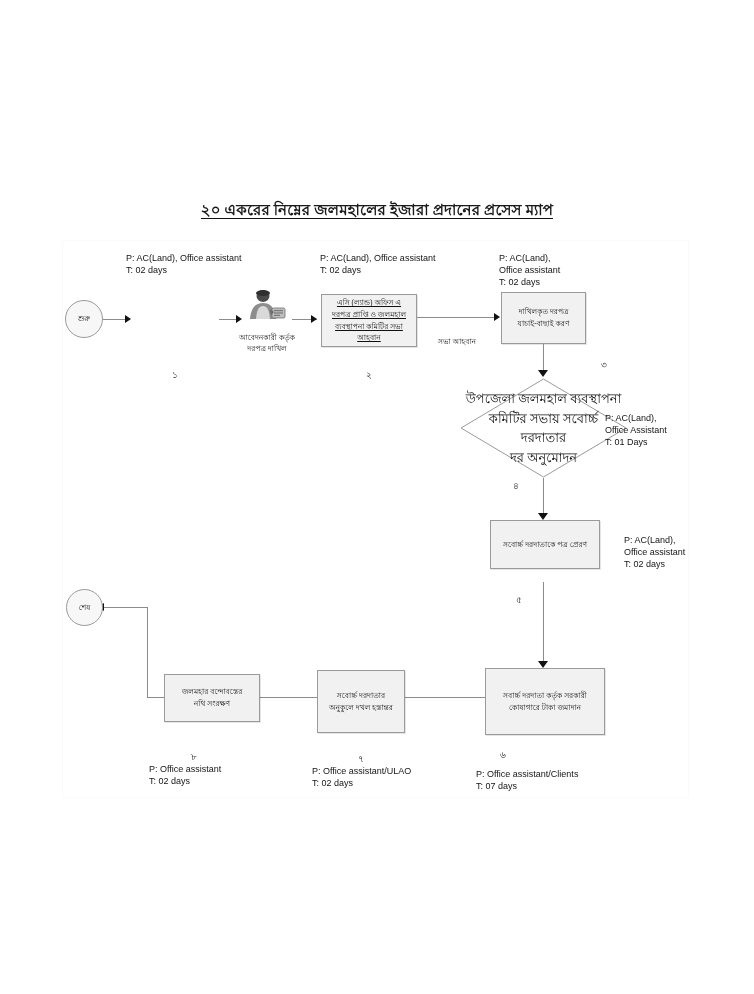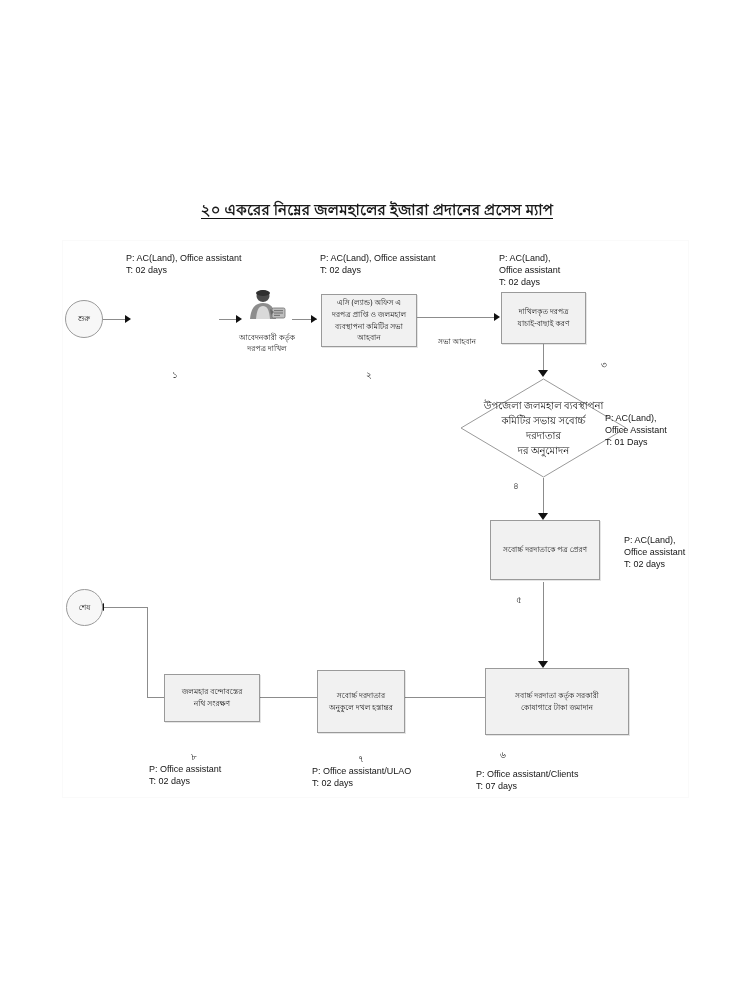--- a/index.html
+++ b/index.html
@@ -40,21 +40,21 @@
     font-size:7.5px;color:#111;
   }
   .diamond-wrap{position:absolute;}
   .diamond-shape{
     position:absolute;left:0;top:0;width:100%;height:100%;
   }
   .diamond-label{
     position:absolute;left:0;top:0;width:100%;height:100%;
     display:flex;align-items:center;justify-content:center;text-align:center;
     font-family:"Liberation Serif","DejaVu Serif",serif;
-    font-size:10px;line-height:1.5;color:#111;
+    font-size:13px;line-height:1.5;color:#111;
   }
 
   
   .pt{
     position:absolute;font-size:9px;line-height:1.35;color:#141414;
     white-space:pre-line;font-family:"Liberation Sans","DejaVu Sans",sans-serif;
   }
   .num{
     position:absolute;font-family:"Liberation Serif","DejaVu Serif",serif;
     font-size:9px;color:#111;
@@ -129,21 +129,21 @@
   <div class="cap" style="left:228px;top:332px;width:78px;white-space:pre-line;">আবেদনকারী কর্তৃক
 দরপত্র দাখিল</div>
 
   <div class="h-line" style="left:292px;top:319px;width:25px;"></div>
   <div class="arrow-r" style="left:311px;top:315px;"></div>
 
   <div class="pt" style="left:320px;top:252px;">P: AC(Land), Office assistant
 T: 02 days</div>
 
   <div class="box" style="left:321px;top:294px;width:96px;height:53px;">
-    <span style="white-space:pre-line;">এসি (ল্যান্ড) অফিস এ
+    <span style="white-space:pre-line;text-decoration:underline;">এসি (ল্যান্ড) অফিস এ
 দরপত্র প্রাপ্তি ও জলমহাল
 ব্যবস্থাপনা কমিটির সভা
 আহবান</span>
   </div>
   <div class="num" style="left:366px;top:368px;">২</div>
 
   <div class="h-line" style="left:417px;top:317px;width:77px;"></div>
   <div class="arrow-r" style="left:494px;top:313px;"></div>
   <div class="cap" style="left:412px;top:336px;width:90px;">সভা আহবান</div>
 
@@ -172,32 +172,32 @@
     </div>
   </div>
   <div class="pt" style="left:605px;top:412px;">P:  AC(Land),
      Office Assistant
 T: 01 Days</div>
   <div class="num" style="left:513px;top:479px;">৪</div>
 
   <div class="v-line" style="left:543px;top:478px;height:38px;"></div>
   <div class="arrow-d" style="left:538px;top:513px;"></div>
 
-  <div class="box" style="left:490px;top:520px;width:110px;height:60px;">
+  <div class="box" style="left:490px;top:520px;width:110px;height:49px;">
     <span style="white-space:pre-line;">সবোর্চ্চ দরদাতাকে পত্র প্রেরণ</span>
   </div>
   <div class="pt" style="left:624px;top:534px;">P: AC(Land),
 Office assistant
 T: 02 days</div>
   <div class="num" style="left:516px;top:593px;">৫</div>
 
   <div class="v-line" style="left:543px;top:582px;height:85px;"></div>
   <div class="arrow-d" style="left:538px;top:661px;"></div>
 
-  <div class="box" style="left:485px;top:668px;width:144px;height:67px;">
+  <div class="box" style="left:485px;top:668px;width:120px;height:67px;">
     <span style="white-space:pre-line;">সবার্চ্চ দরদাতা কর্তৃক সরকারী
 কোষাগারে টাকা জমাদান</span>
   </div>
   <div class="num" style="left:500px;top:748px;">৬</div>
   <div class="pt" style="left:476px;top:768px;">P: Office assistant/Clients
 T: 07 days</div>
 
   <div class="h-line" style="left:405px;top:697px;width:80px;"></div>
   <div class="arrow-l" style="left:399px;top:693px;"></div>
 

